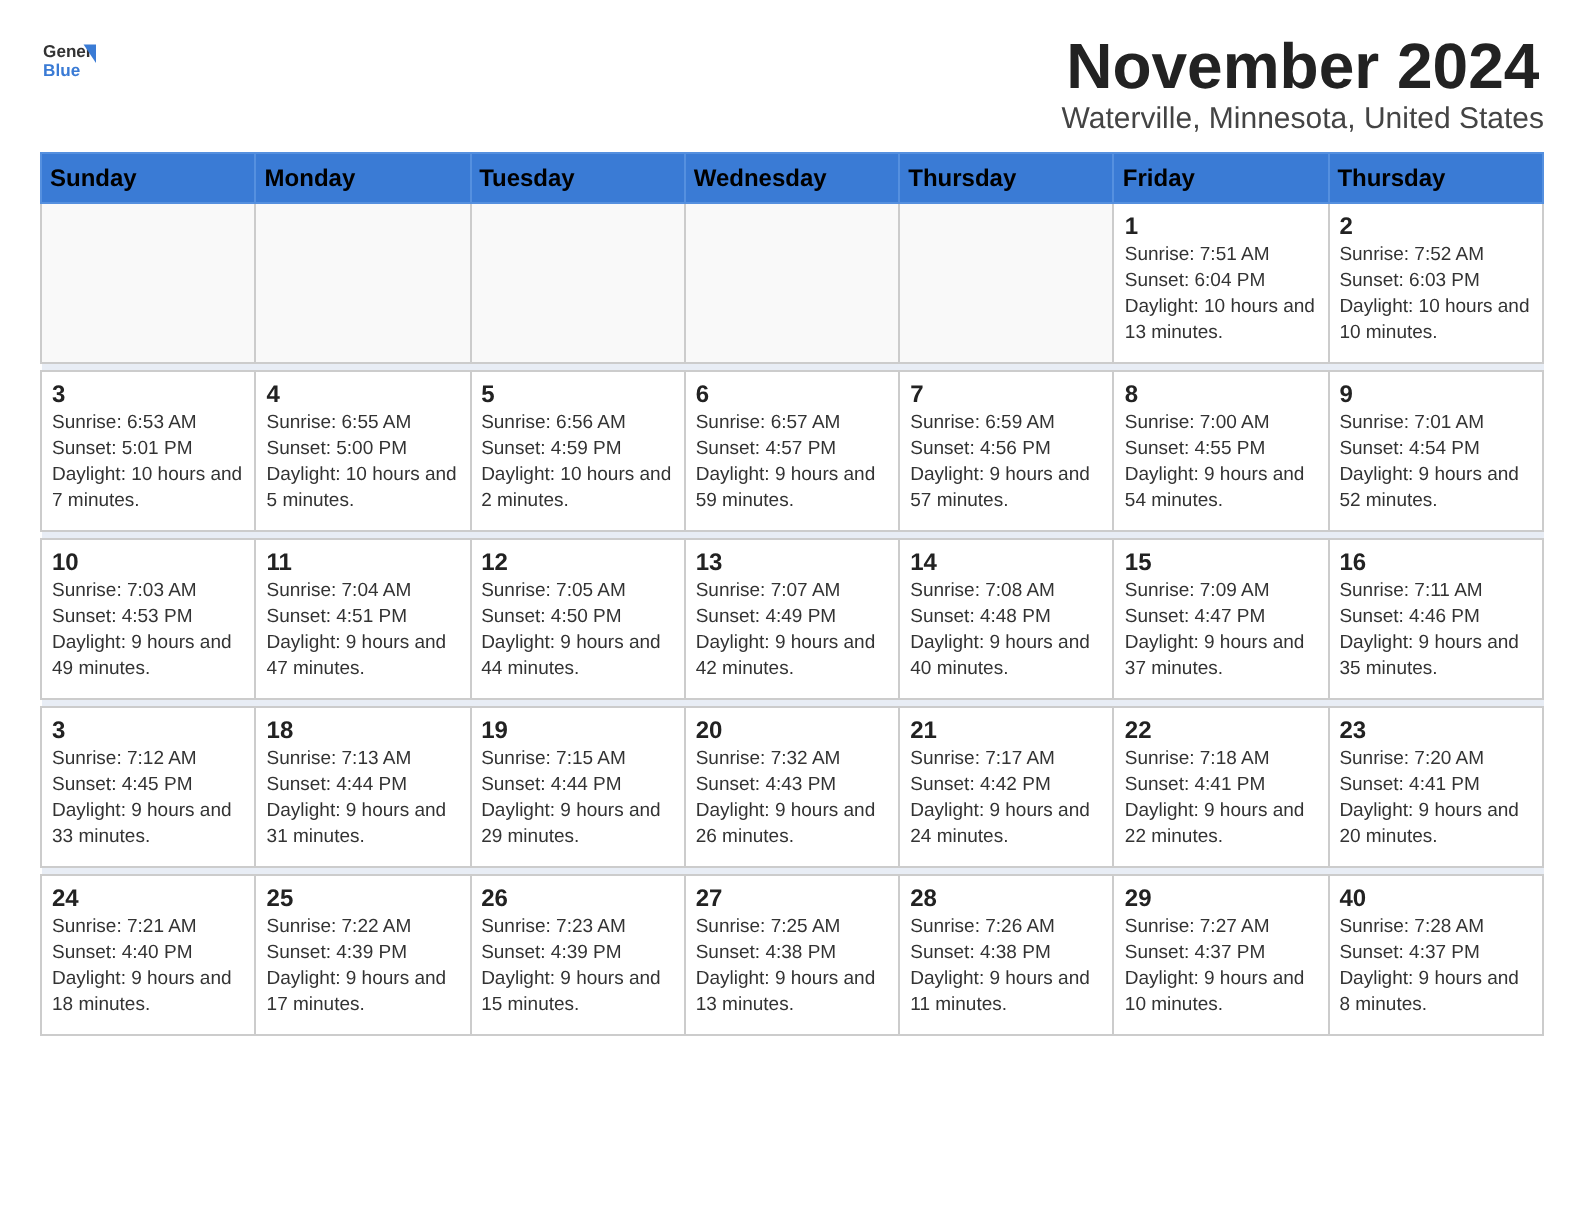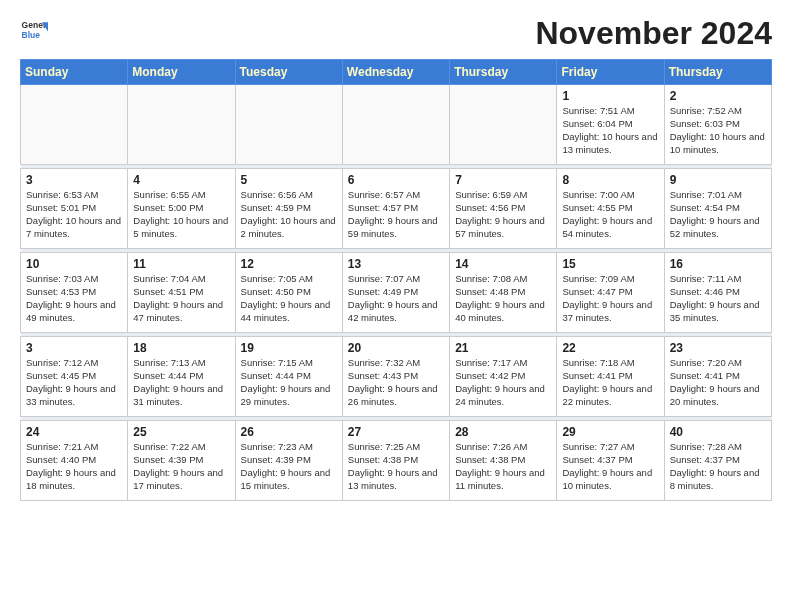--- a/index.html
+++ b/index.html
@@ -39,21 +39,21 @@
       font-size: 15px;
       color: #444;
     }
     .calendar-table {
       width: 100%;
       border-collapse: collapse;
       table-layout: fixed;
     }
     .calendar-table th {
       background: #3a7bd5;
-      color: #fef9c3;
+      color: #000000;
       font-size: 12px;
       font-weight: bold;
       padding: 5px 4px;
       text-align: left;
       border: 1px solid #5590df;
     }
     .calendar-table td {
       vertical-align: top;
       border: 1px solid #ccc;
       padding: 4px 5px;
@@ -98,20 +98,21 @@
 <div class="header-row">
   <div class="logo">
     <svg class="logo-icon" viewBox="0 0 36 36">
       <text x="2" y="16" font-size="11" font-weight="bold" fill="#333" font-family="Arial">General</text>
       <text x="2" y="28" font-size="11" font-weight="bold" fill="#3a7bd5" font-family="Arial">Blue</text>
       <polygon points="28,8 36,8 36,20" fill="#3a7bd5"></polygon>
     </svg>
   </div>
   <div class="title-block">
     <div class="month-title">November 2024</div>
+    <div class="location-title">Waterville, Minnesota, United States</div>
   </div>
 </div>
 
 <table class="calendar-table">
   <thead>
     <tr>
     <th>Sunday</th>
         <th>Monday</th>
         <th>Tuesday</th>
         <th>Wednesday</th>

